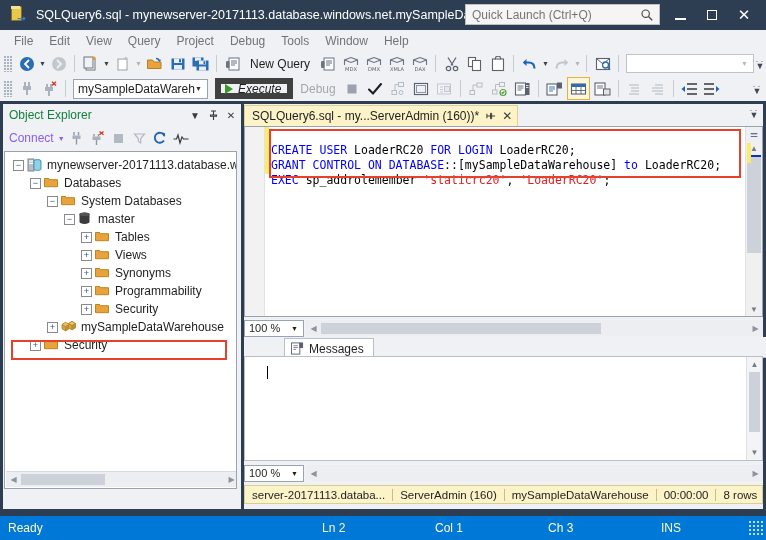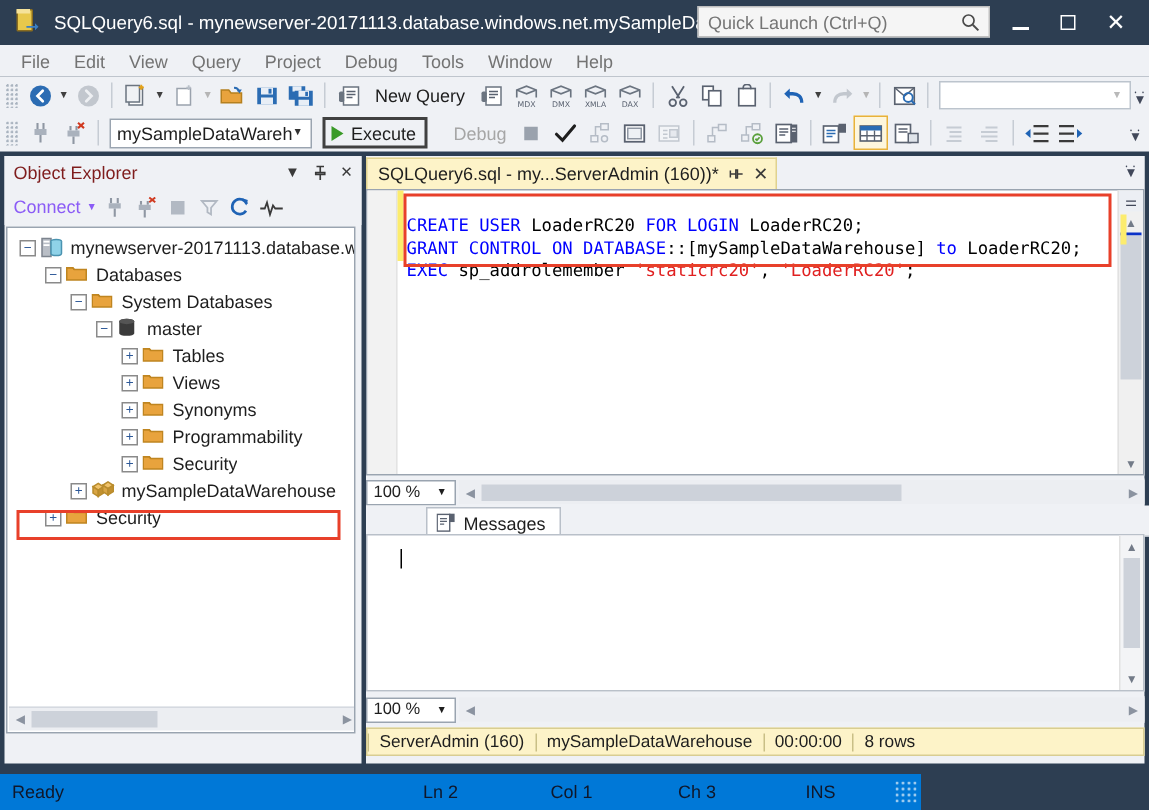--- a/index.html
+++ b/index.html
@@ -120,22 +120,22 @@
   .db-combo {
     width: 135px; height: 20px; background: #fff; border: 1px solid #9aa4b0;
     display: flex; align-items: center; justify-content: space-between;
     font-size: 12px; margin: 0 3px; box-sizing: border-box; flex: none;
   }
   .db-combo span.val { padding-left: 4px; white-space: nowrap; overflow: hidden; }
   .db-combo span.arw { font-size: 7px; padding-right: 5px; color: #333; }
 
   .execute-wrap {
     position: relative; display: flex; align-items: center;
-    border: 2px solid #404040; padding: 0 6px 0 4px; height: 21px;
-    margin: 0 12px 0 4px; box-sizing: border-box; flex: none;
+    border: 6px solid #404040; padding: 0 6px 0 4px; height: 21px;
+    margin: 0 2px 0 4px; box-sizing: border-box; flex: none; font-style: italic;
   }
   .execute-wrap .play {
     width: 0; height: 0; border-left: 8px solid #3a9a28;
     border-top: 5px solid transparent; border-bottom: 5px solid transparent;
     margin-right: 5px;
   }
   .execute-wrap .lbl { font-size: 12px; color: #1e1e1e; }
   .tb-dis-text { font-size: 12px; color: #a6a6a6; padding: 0 5px; flex:none; }
 
   .tb-combo-empty {
@@ -155,21 +155,21 @@
 
   
   .oe-panel {
     position: absolute; left: 3px; top: 104px; width: 238px; height: 405px;
     background: #eff1f5; box-sizing: border-box;
   }
   .oe-header {
     height: 22px; display: flex; align-items: center; background: #eff1f5;
     padding-left: 6px; box-sizing: border-box;
   }
-  .oe-title { font-size: 12px; color: #7f1d1d; flex: 1; }
+  .oe-title { font-size: 12px; color: #15803d; flex: 1; }
   .oe-hdr-btn {
     width: 16px; height: 16px; display:flex; align-items:center;
     justify-content:center; color: #3a3a3a; font-size: 10px; margin-right:2px;
   }
   .oe-toolbar {
     height: 24px; display: flex; align-items: center;
     padding-left: 6px; box-sizing: border-box; background: #eff1f5;
   }
   .connect-btn { font-size: 12px; color: #8b5cf6; display:flex; align-items:center; }
   .connect-btn .arw { font-size: 7px; margin-left: 4px; }
@@ -314,23 +314,23 @@
     position: absolute; left: 0; width: 519px; height: 19px;
     background: #fdf3c8; border: 1px solid #d8cd92;
     display: flex; align-items: center; font-size: 11.5px;
     box-sizing: border-box; overflow: hidden; white-space: nowrap;
   }
   .qs-cell { padding: 0 7px; display:flex; align-items:center; height:100%; }
   .qs-div { width: 1px; height: 12px; background: #c9bf86; flex:none; }
 
   
   .statusbar {
-    position: absolute; left: 0; bottom: 0; width: 614px; height: 24px;
-    background: #0078d7; color: #0f172a;
-    display: flex; align-items: center; font-size: 12px;
+    position: absolute; left: 0; bottom: 0; width: 766px; height: 24px;
+    background: #0078d7; color: #fef9c3;
+    display: flex; align-items: center; font-size: 12px; gap: 28px;
   }
   .sb-ready { padding-left: 8px; flex: none; }
   .sb-spacer { flex: 1; }
   .sb-cell { width: 85px; flex: none; }
   .sb-grip {
     width: 14px; height: 14px; margin-right: 3px; flex:none;
     background-image: radial-gradient(circle at 1px 1px, rgba(255,255,255,.75) 0.8px, transparent 1px);
     background-size: 4px 4px;
   }
 </style>
@@ -947,20 +947,21 @@
         <span class="a">▼</span>
       </div>
       <div class="zoom-hs">
         <div class="sb-arw">◀</div>
         <div style="flex:1"></div>
         <div class="sb-arw">▶</div>
       </div>
     </div>
 
     <div class="query-status" style="top:381px;">
+      <div class="qs-cell">server-20171113.databa...</div>
       <div class="qs-div"></div>
       <div class="qs-cell">ServerAdmin (160)</div>
       <div class="qs-div"></div>
       <div class="qs-cell">mySampleDataWarehouse</div>
       <div class="qs-div"></div>
       <div class="qs-cell">00:00:00</div>
       <div class="qs-div"></div>
       <div class="qs-cell">8 rows</div>
     </div>
   </div>

